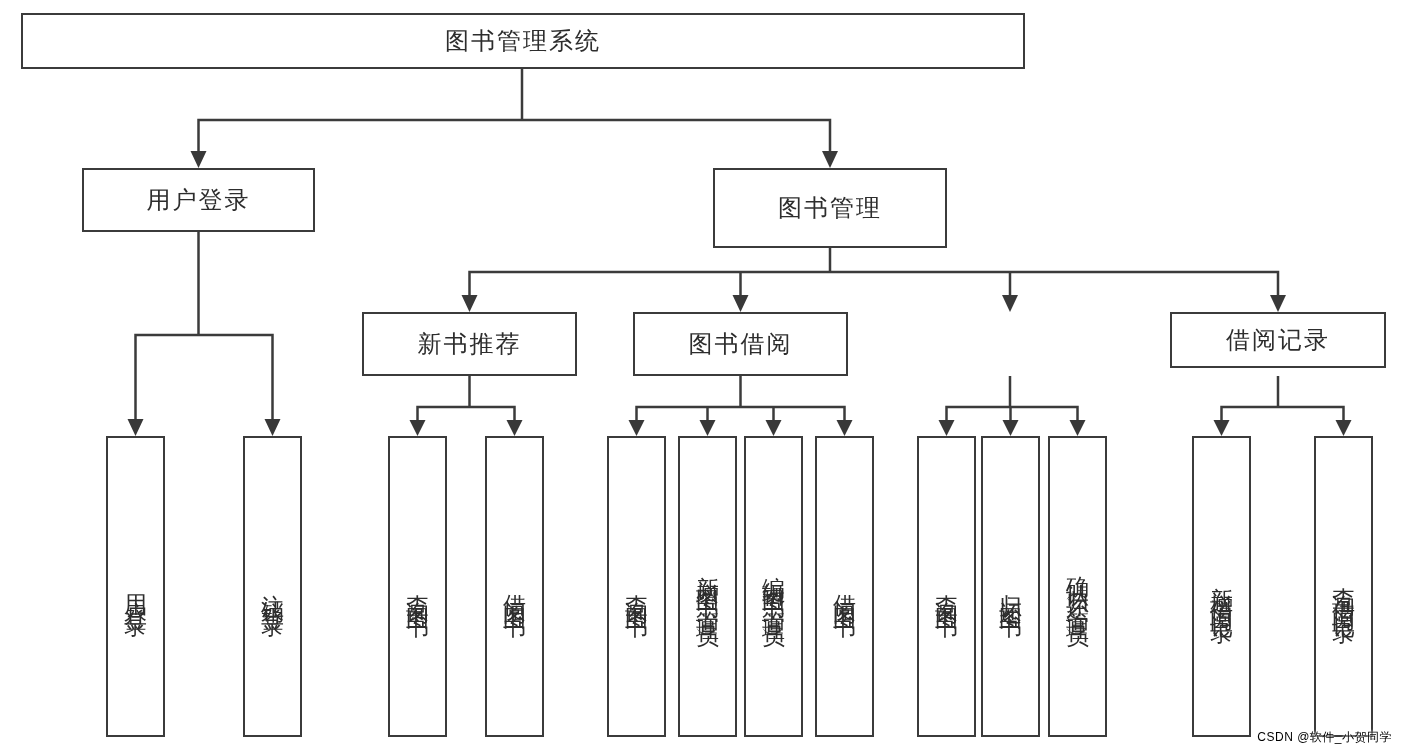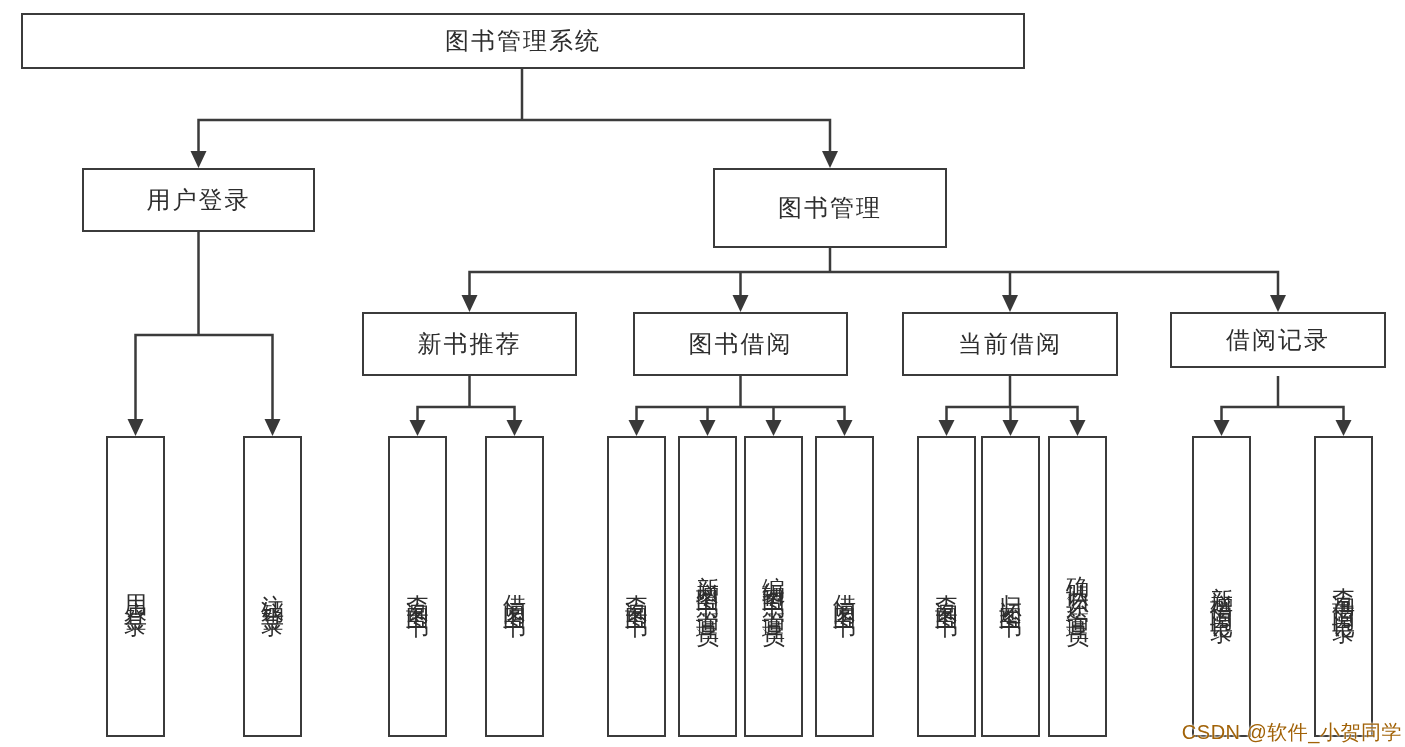--- a/index.html
+++ b/index.html
@@ -48,24 +48,24 @@
   .node.v {
     writing-mode: vertical-rl;
     text-orientation: mixed;
     font-size: 23px;
     letter-spacing: 7px;
     line-height: 1;
     padding-top: 6px;
   }
   #watermark {
     position: absolute;
-    right: 3px;
+    right: 13px;
     bottom: 1px;
-    font-size: 20px;
-    color: #a16207;
+    font-size: 12px;
+    color: #000000;
     letter-spacing: 0.5px;
     text-shadow: 0 0 3px #ffffff, 0 0 2px #ffffff;
     white-space: nowrap;
   }
 </style>
 </head>
 <body>
 
 <div id="stage">
 
@@ -117,21 +117,20 @@
     <polygon points="1335.5,420 1351.5,420 1343.5,436"></polygon>
   </svg>
 
   <div class="node h" style="left:21px; top:13px; width:1004px; height:56px;">图书管理系统</div>
 
   <div class="node h" style="left:82px; top:168px; width:233px; height:64px;">用户登录</div>
   <div class="node h" style="left:713px; top:168px; width:234px; height:80px;">图书管理</div>
 
   <div class="node h" style="left:362px; top:312px; width:215px; height:64px;">新书推荐</div>
   <div class="node h" style="left:633px; top:312px; width:215px; height:64px;">图书借阅</div>
-  <div class="node h" style="left:902px; top:312px; width:216px; height:64px;">当前借阅</div>
   <div class="node h" style="left:1170px; top:312px; width:216px; height:56px;">借阅记录</div>
 
   <div class="node v" style="left:106px; top:436px; width:59px; height:301px;">用户登录</div>
   <div class="node v" style="left:243px; top:436px; width:59px; height:301px;">注销登录</div>
 
   <div class="node v" style="left:388px; top:436px; width:59px; height:301px;">查询图书</div>
   <div class="node v" style="left:485px; top:436px; width:59px; height:301px;">借阅图书</div>
 
   <div class="node v" style="left:607px; top:436px; width:59px; height:301px;">查询图书</div>
   <div class="node v" style="left:678px; top:436px; width:59px; height:301px;">新增图书（管理员）</div>

